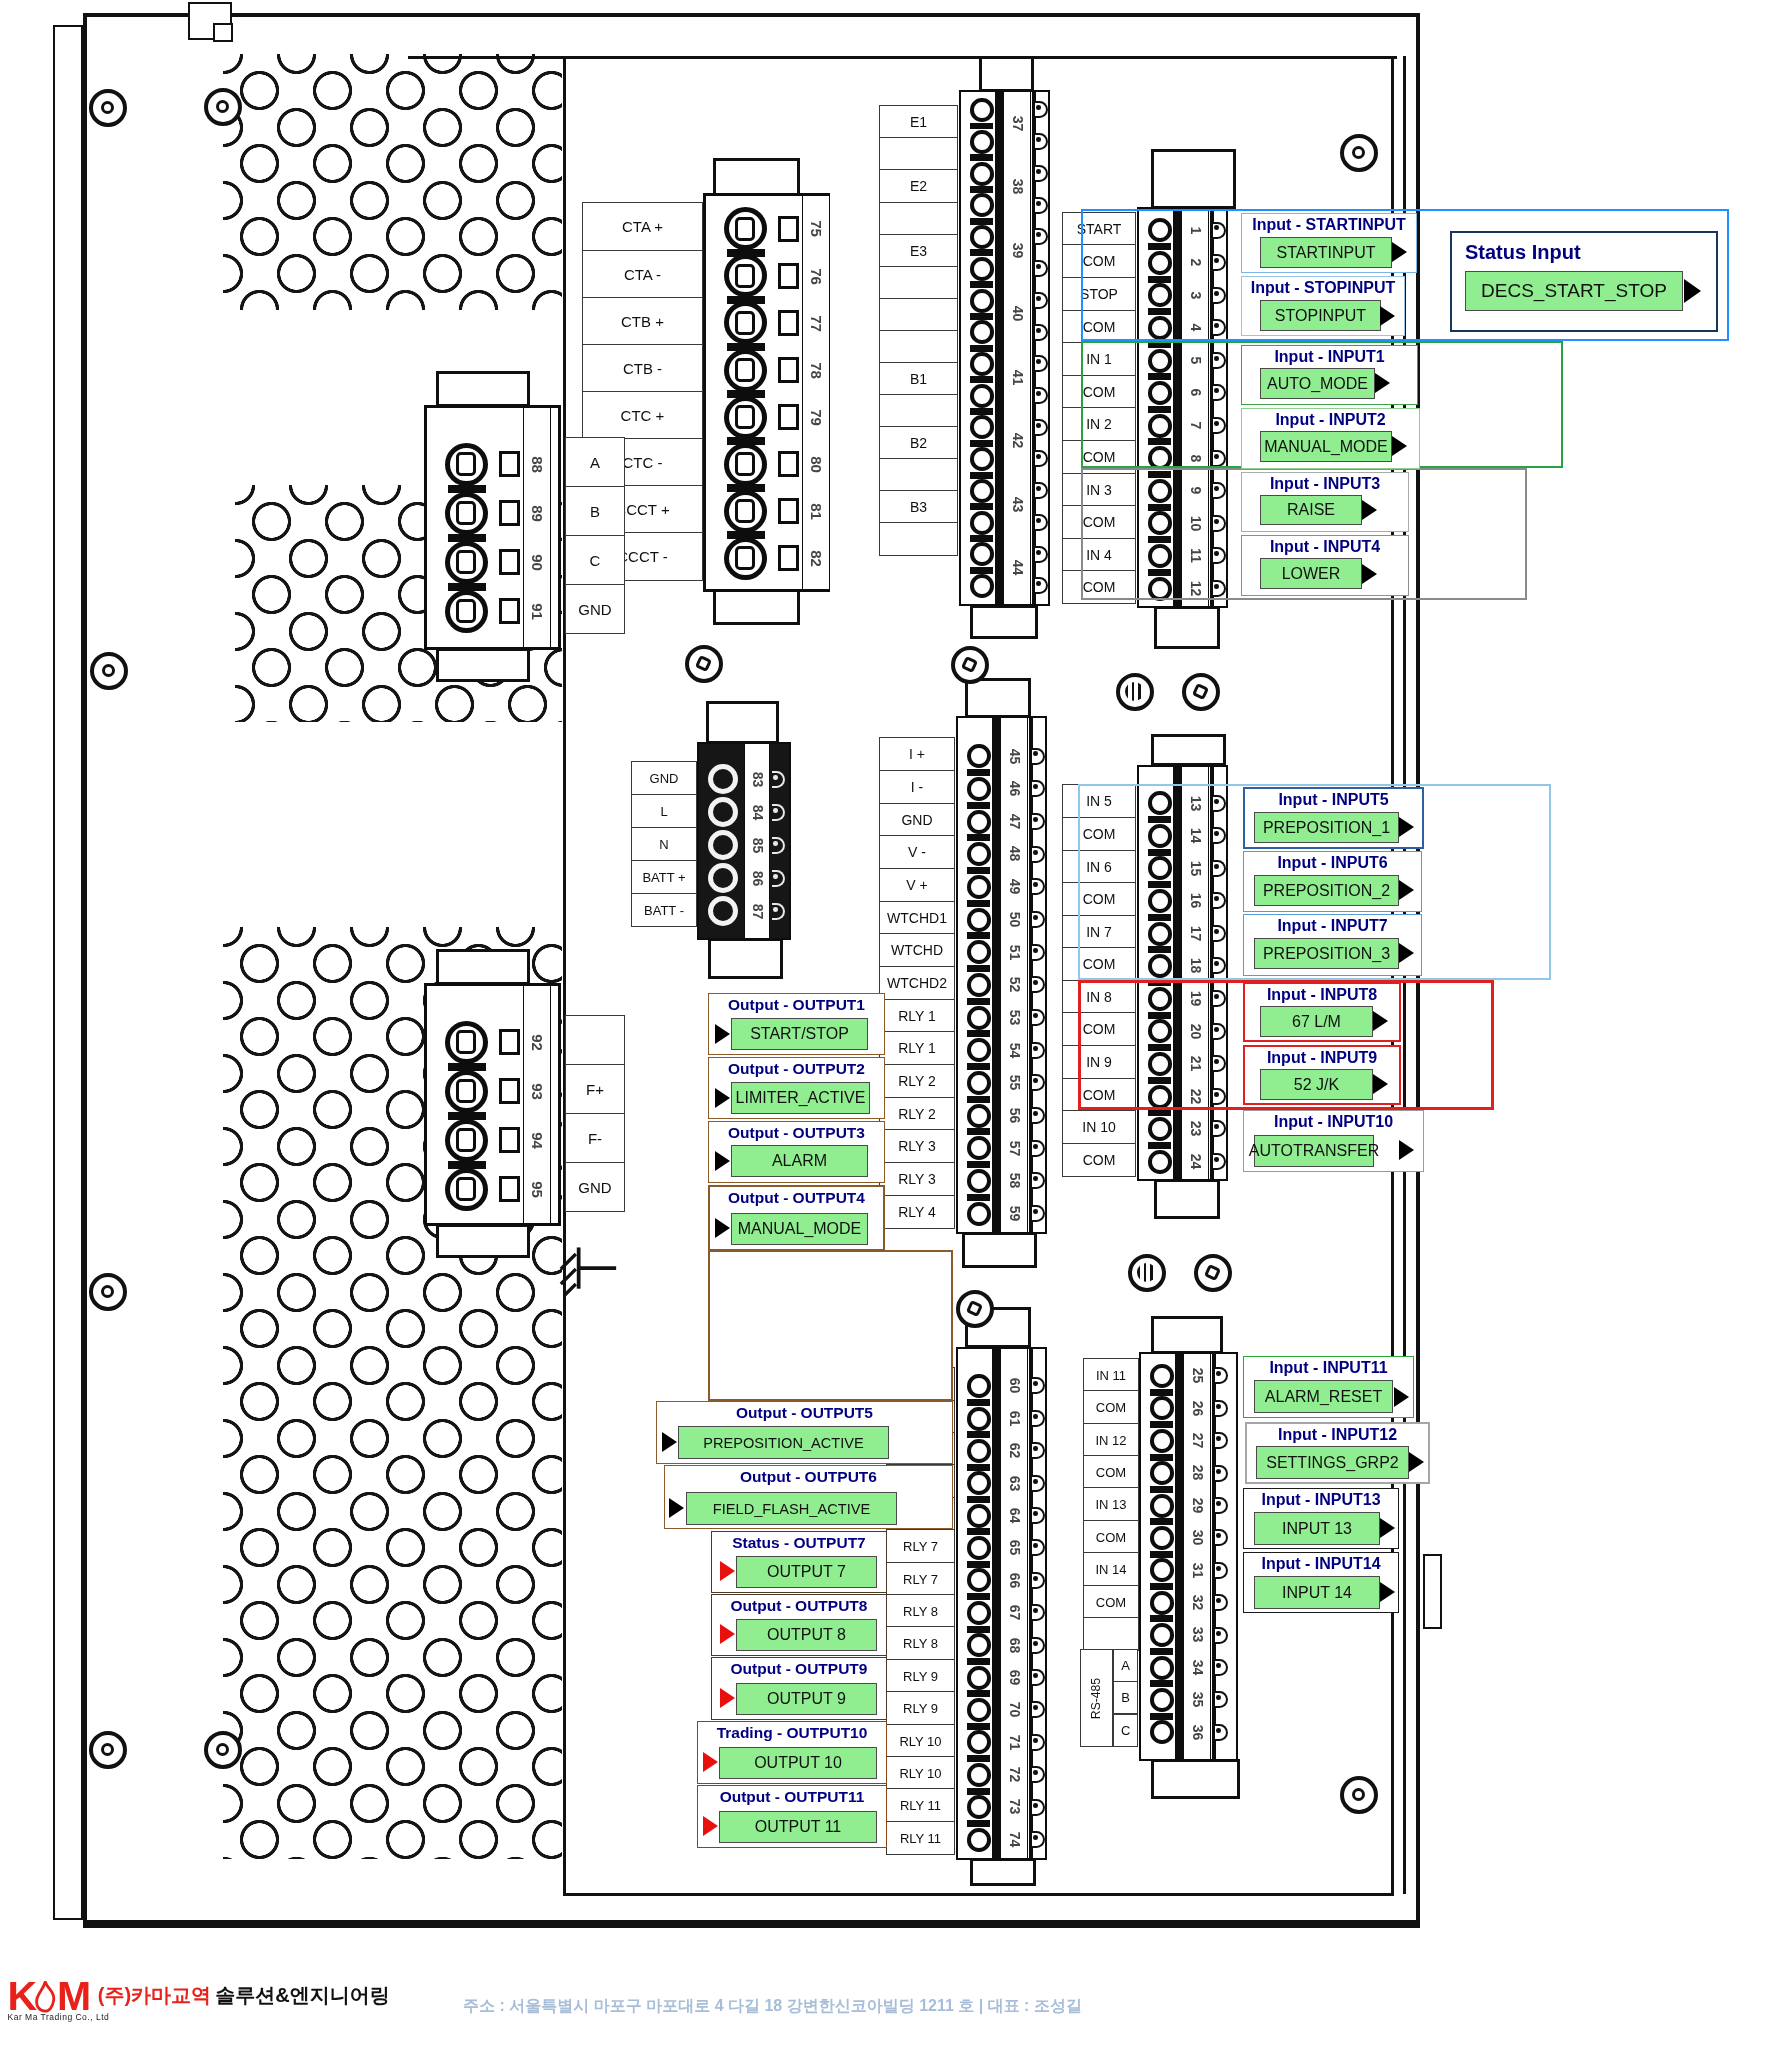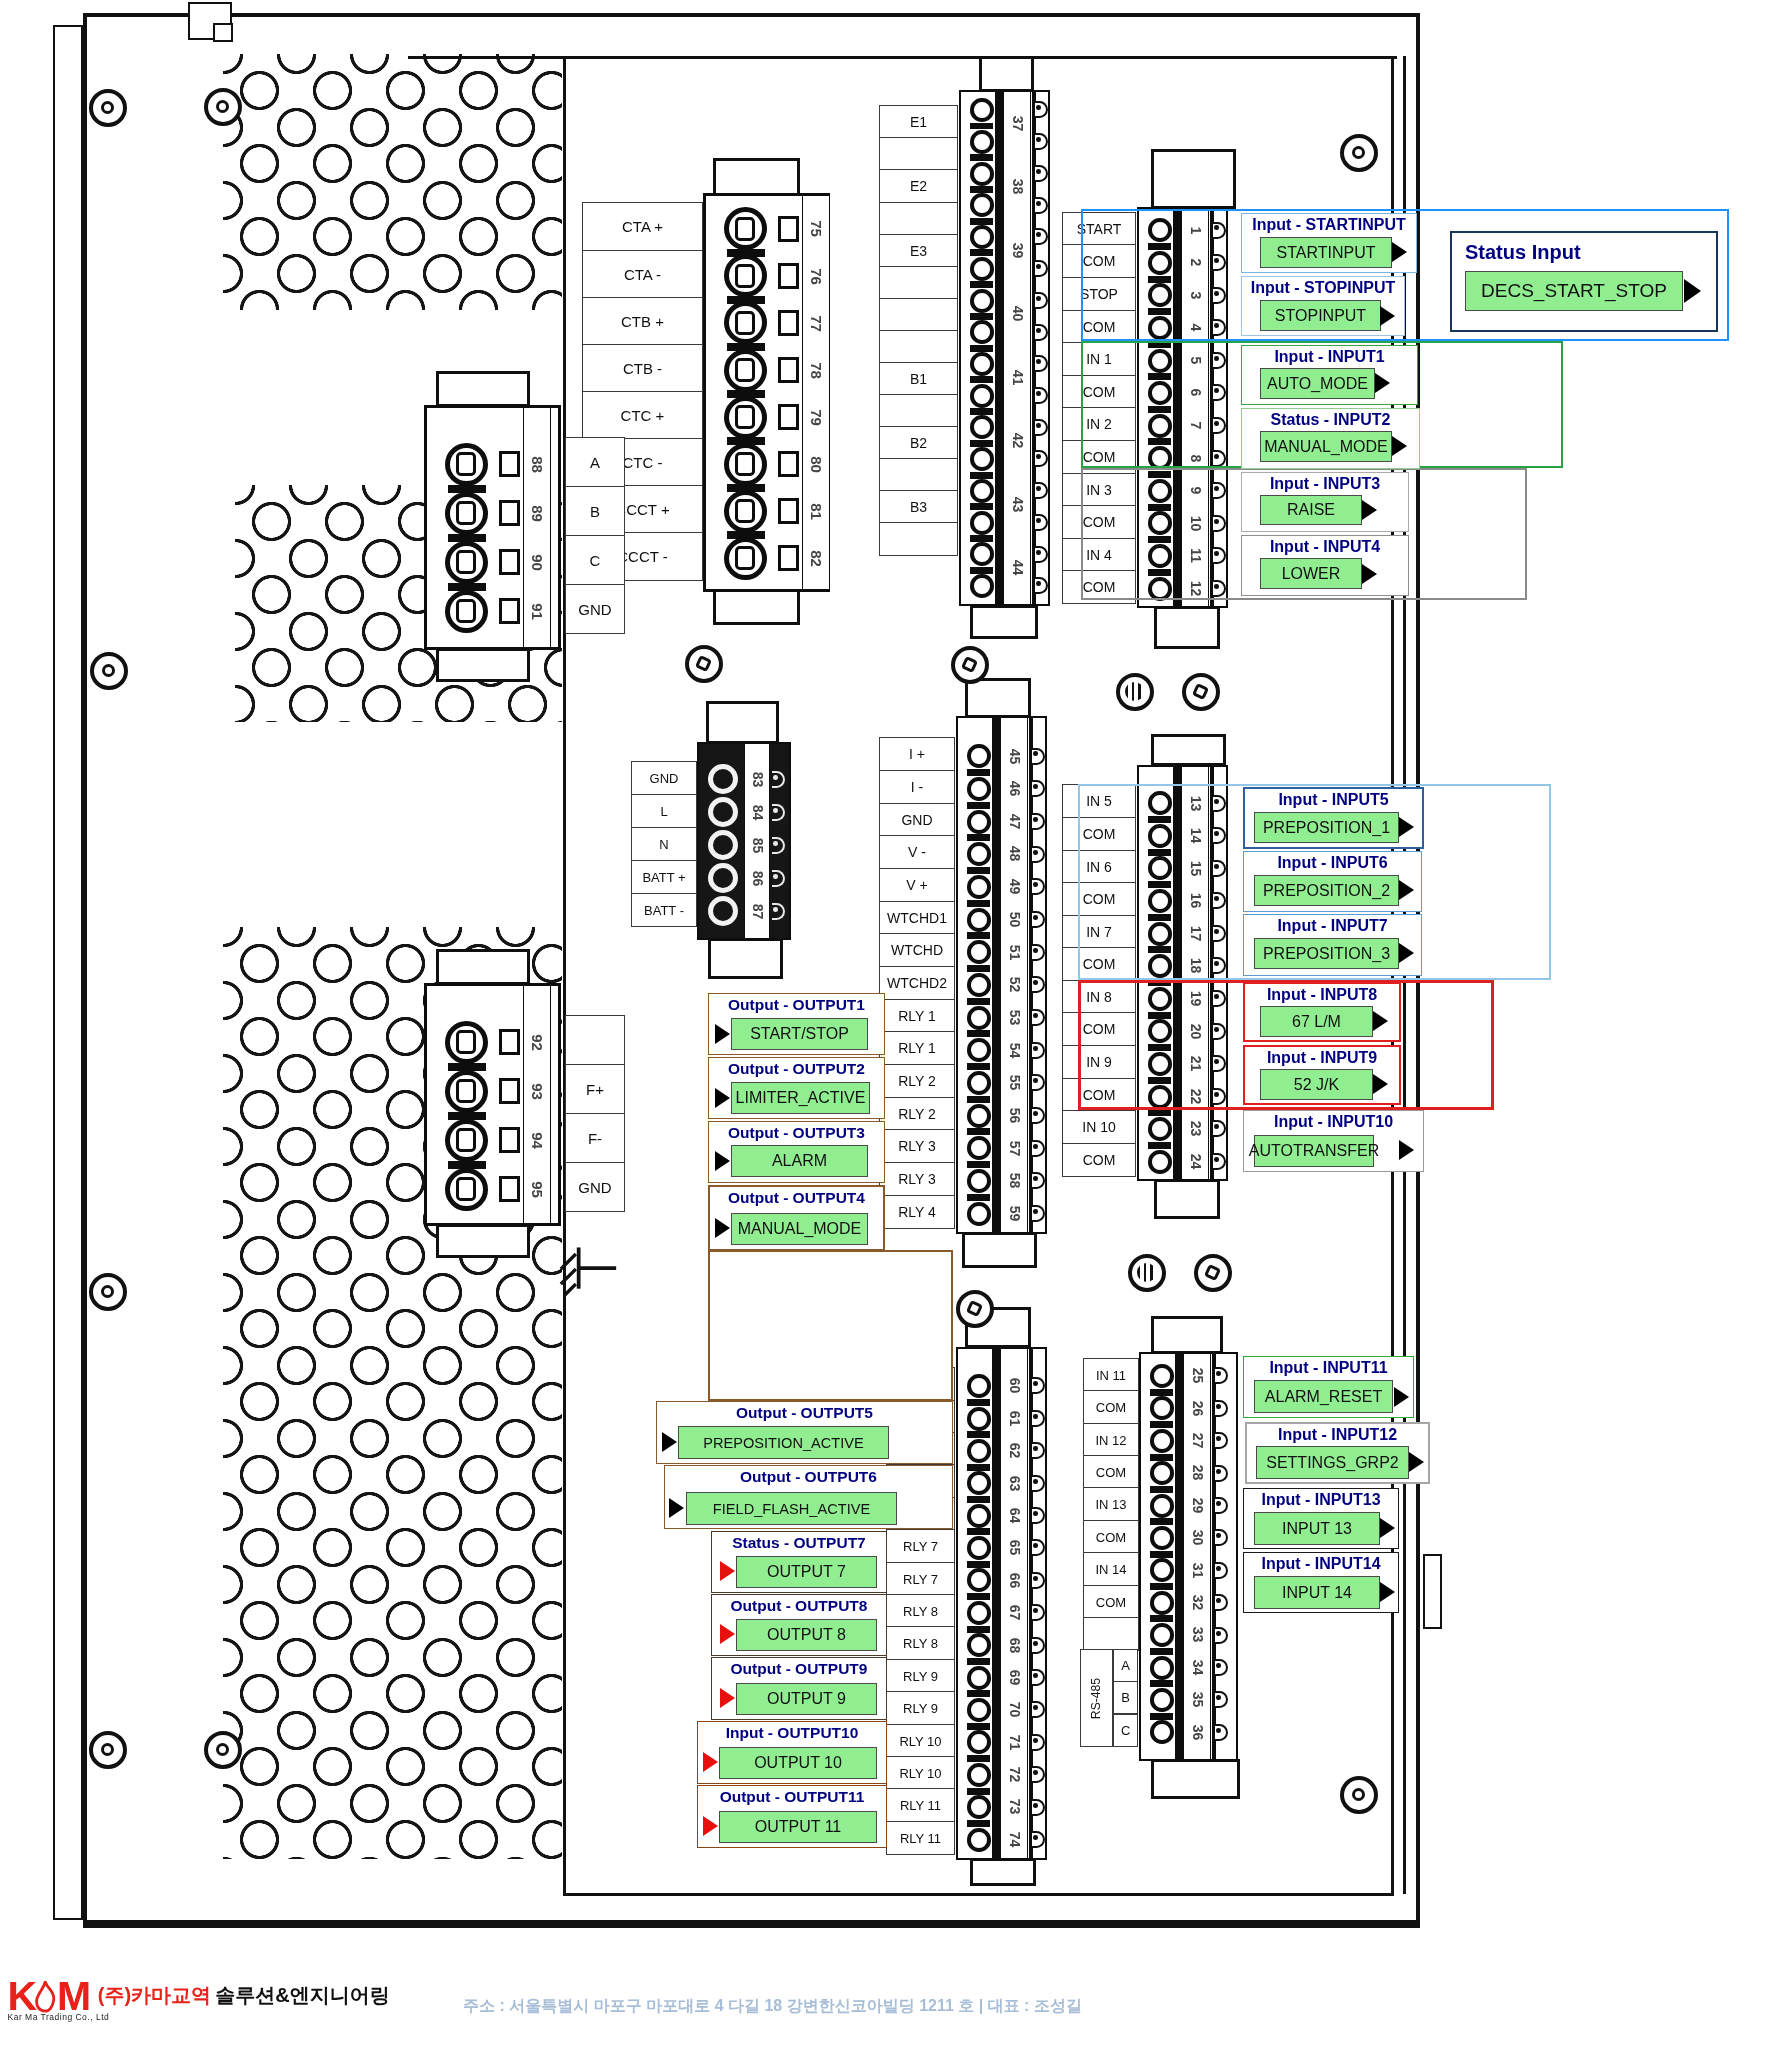--- a/index.html
+++ b/index.html
@@ -873,21 +873,21 @@
       <div class="hdr" style="position: absolute; font-size: 16px;">Input - STOPINPUT</div>
     </div>
     <div class="gval" style="position: absolute; left: 1260px; top: 300px; width: 121px; height: 31px;">STOPINPUT</div>
     <div style="position: absolute; left: 1380px; top: 306px; width: 0px; height: 0px; border-top: 10.4px solid transparent; border-bottom: 10.4px solid transparent; border-left: 15px solid rgb(0, 0, 0); z-index: 8;"></div>
     <div style="position: absolute; left: 1241px; top: 345px; width: 177px; height: 60px; background: rgb(255, 255, 255); border: 1.9px solid rgb(63, 160, 71); z-index: 7;">
       <div class="hdr" style="position: absolute; font-size: 16px;">Input - INPUT1</div>
     </div>
     <div class="gval" style="position: absolute; left: 1260px; top: 368px; width: 115px; height: 31px;">AUTO_MODE</div>
     <div style="position: absolute; left: 1375px; top: 373px; width: 0px; height: 0px; border-top: 10.4px solid transparent; border-bottom: 10.4px solid transparent; border-left: 15px solid rgb(0, 0, 0); z-index: 8;"></div>
     <div style="position: absolute; left: 1241px; top: 408px; width: 179px; height: 61px; background: rgb(255, 255, 255); border: 1.9px solid rgb(143, 206, 143); z-index: 7;">
-      <div class="hdr" style="position: absolute; font-size: 16px;">Status - INPUT2</div>
+      <div class="hdr" style="position: absolute; font-size: 16px;">Input - INPUT2</div>
     </div>
     <div class="gval" style="position: absolute; left: 1260px; top: 431px; width: 132px; height: 31px;">MANUAL_MODE</div>
     <div style="position: absolute; left: 1392px; top: 436px; width: 0px; height: 0px; border-top: 10.4px solid transparent; border-bottom: 10.4px solid transparent; border-left: 15px solid rgb(0, 0, 0); z-index: 8;"></div>
     <div style="position: absolute; left: 1241px; top: 472px; width: 168px; height: 60px; background: rgb(255, 255, 255); border: 1.9px solid rgb(171, 171, 171); z-index: 7;">
       <div class="hdr" style="position: absolute; font-size: 16px;">Input - INPUT3</div>
     </div>
     <div class="gval" style="position: absolute; left: 1260px; top: 495px; width: 102px; height: 30px;">RAISE</div>
     <div style="position: absolute; left: 1362px; top: 500px; width: 0px; height: 0px; border-top: 10.4px solid transparent; border-bottom: 10.4px solid transparent; border-left: 15px solid rgb(0, 0, 0); z-index: 8;"></div>
     <div style="position: absolute; left: 1241px; top: 535px; width: 168px; height: 61px; background: rgb(255, 255, 255); border: 1.9px solid rgb(143, 143, 143); z-index: 7;">
       <div class="hdr" style="position: absolute; font-size: 16px;">Input - INPUT4</div>
@@ -983,21 +983,21 @@
       <div class="hdr" style="position: absolute; font-size: 15.5px;">Output - OUTPUT8</div>
     </div>
     <div class="gval" style="position: absolute; left: 736px; top: 1619px; width: 141px; height: 32px;">OUTPUT 8</div>
     <div style="position: absolute; left: 720px; top: 1624px; width: 0px; height: 0px; border-top: 10.4px solid transparent; border-bottom: 10.4px solid transparent; border-left: 15px solid rgb(232, 16, 12); z-index: 8;"></div>
     <div style="position: absolute; left: 711px; top: 1657px; width: 176px; height: 63px; background: rgb(255, 255, 255); border: 1.9px solid rgb(74, 58, 40); z-index: 7;">
       <div class="hdr" style="position: absolute; font-size: 15.5px;">Output - OUTPUT9</div>
     </div>
     <div class="gval" style="position: absolute; left: 736px; top: 1683px; width: 141px; height: 32px;">OUTPUT 9</div>
     <div style="position: absolute; left: 720px; top: 1688px; width: 0px; height: 0px; border-top: 10.4px solid transparent; border-bottom: 10.4px solid transparent; border-left: 15px solid rgb(232, 16, 12); z-index: 8;"></div>
     <div style="position: absolute; left: 697px; top: 1721px; width: 190px; height: 63px; background: rgb(255, 255, 255); border: 1.9px solid rgb(139, 69, 19); z-index: 7;">
-      <div class="hdr" style="position: absolute; font-size: 15.5px;">Input - OUTPUT10</div>
+      <div class="hdr" style="position: absolute; font-size: 15.5px;">Trading - OUTPUT10</div>
     </div>
     <div class="gval" style="position: absolute; left: 719px; top: 1747px; width: 158px; height: 32px;">OUTPUT 10</div>
     <div style="position: absolute; left: 703px; top: 1752px; width: 0px; height: 0px; border-top: 10.4px solid transparent; border-bottom: 10.4px solid transparent; border-left: 15px solid rgb(232, 16, 12); z-index: 8;"></div>
     <div style="position: absolute; left: 697px; top: 1785px; width: 190px; height: 63px; background: rgb(255, 255, 255); border: 1.9px solid rgb(139, 69, 19); z-index: 7;">
       <div class="hdr" style="position: absolute; font-size: 15.5px;">Output - OUTPUT11</div>
     </div>
     <div class="gval" style="position: absolute; left: 719px; top: 1811px; width: 158px; height: 32px;">OUTPUT 11</div>
     <div style="position: absolute; left: 703px; top: 1816px; width: 0px; height: 0px; border-top: 10.4px solid transparent; border-bottom: 10.4px solid transparent; border-left: 15px solid rgb(232, 16, 12); z-index: 8;"></div>
     <div style="position: absolute; left: 1450px; top: 231px; width: 268px; height: 101px; background: rgb(255, 255, 255); border: 2.8px solid rgb(22, 54, 92); z-index: 7;">
       <div style="position: absolute; left: 13px; top: 7.5px; font-weight: bold; color: rgb(0, 0, 128); font-size: 20px;">Status Input</div>

